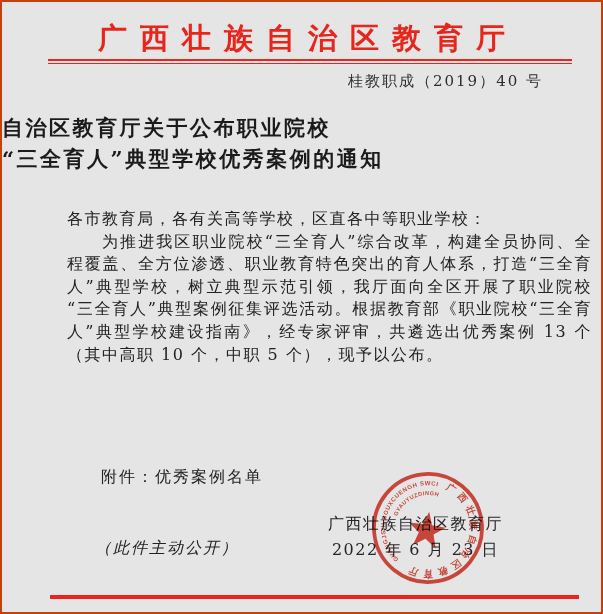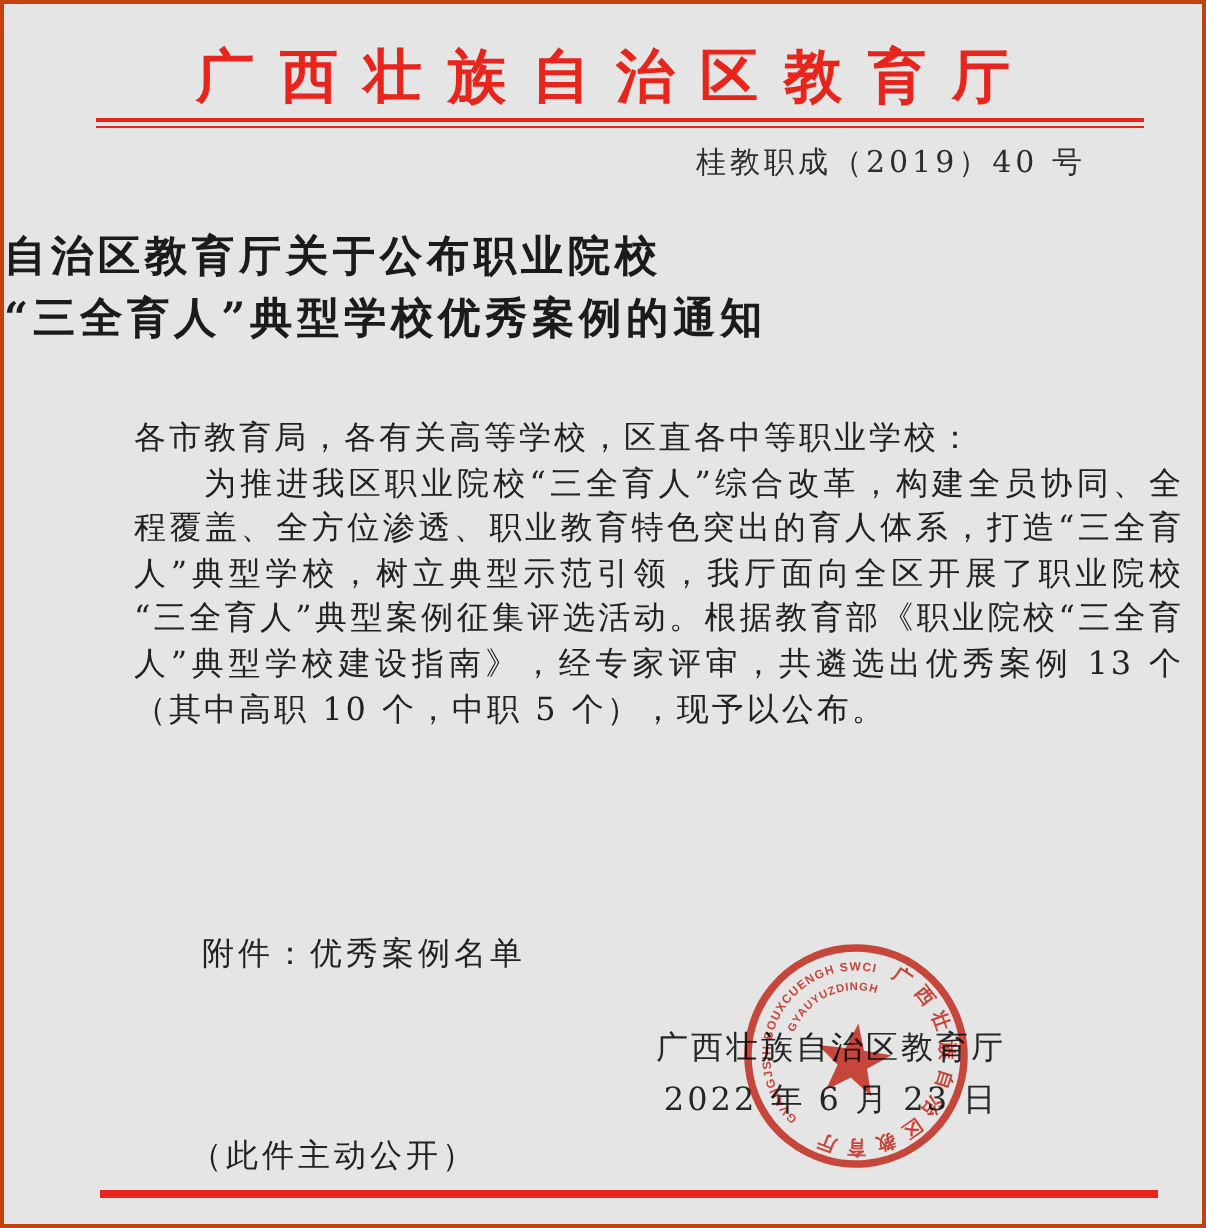--- a/index.html
+++ b/index.html
@@ -54,23 +54,24 @@
   
   .signature{
     position:absolute;top:509px;right:98px;
     text-align:center;
     font-size:16px;line-height:25.5px;letter-spacing:1.5px;
     color:#262626;
     white-space:nowrap;
     z-index:1;
   }
   .footer-note{
-    position:absolute;top:566px;left:93px;
+    position:absolute;top:536px;left:93px;
     font-size:16px;letter-spacing:2px;color:#222222;
     white-space:nowrap;
+    font-style:italic;
   }
   .rule-bottom{
     position:absolute;top:593px;left:48px;width:529px;height:3.5px;
     background:#e8251c;
   }
   
   .seal{
     position:absolute;left:352px;top:466px;
     width:148px;height:120px;
     opacity:.88;

